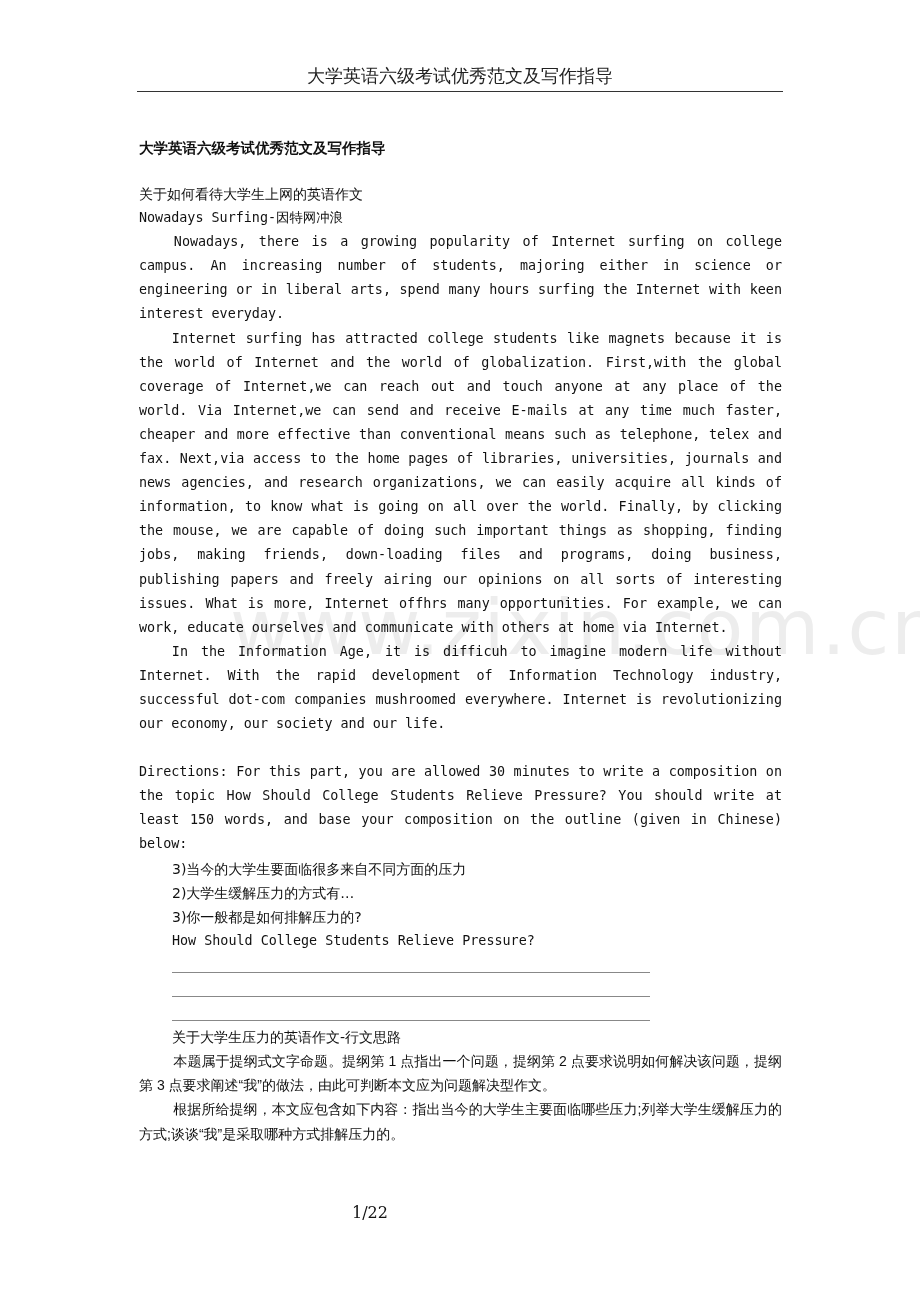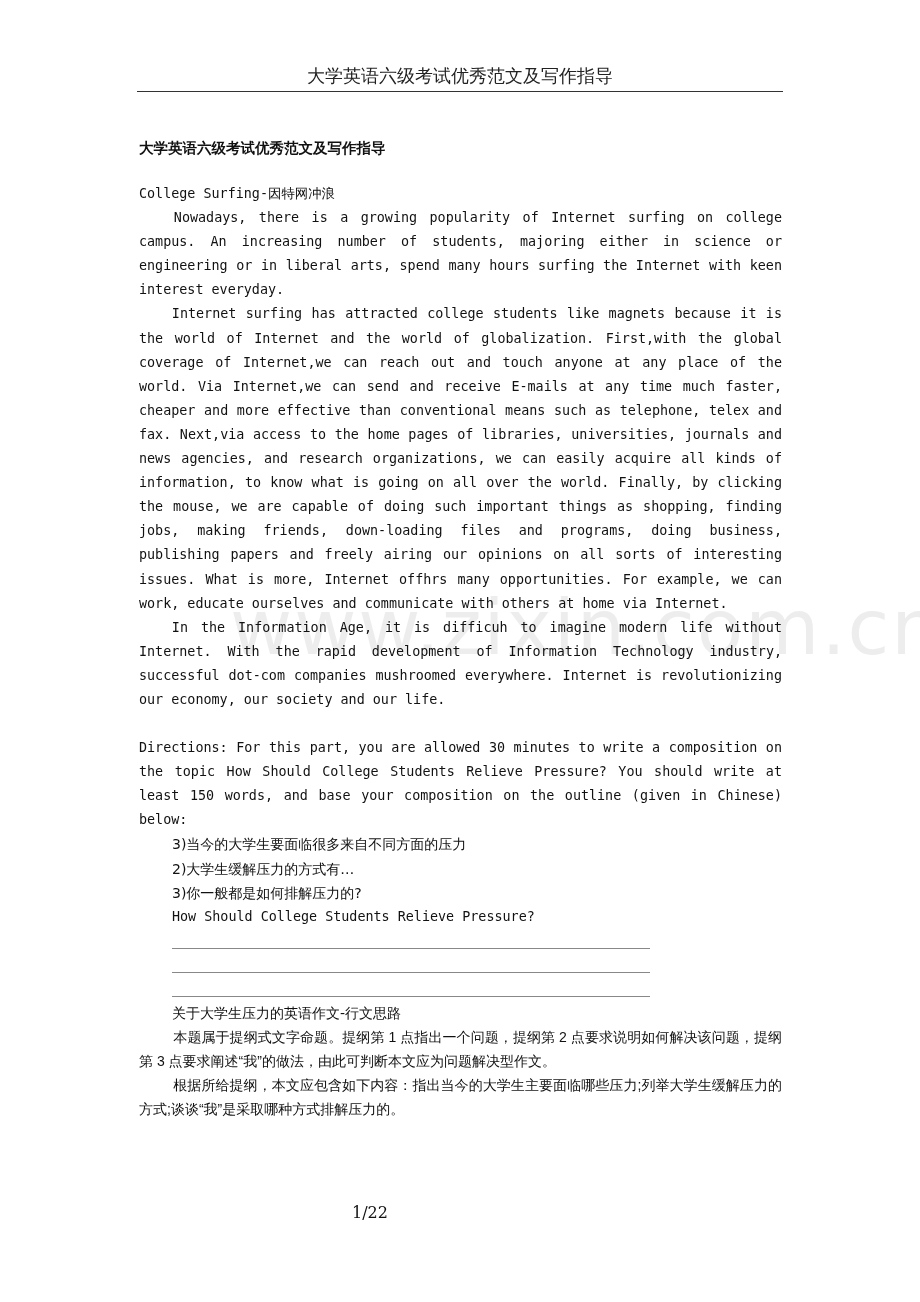--- a/index.html
+++ b/index.html
@@ -112,21 +112,22 @@
 
 <div class="page-header">大学英语六级考试优秀范文及写作指导</div>
 <div class="header-rule"></div>
 
 <div class="watermark">www.zixin.com.cn</div>
 
 <div class="content">
   <div class="doc-title">大学英语六级考试优秀范文及写作指导</div>
 
   <section>
-    <p>College Surfing-因特网冲浪</p>
+    <p class="cn">关于如何看待大学生上网的英语作文</p>
+    <p>Nowadays Surfing-因特网冲浪</p>
     <p class="indent">Nowadays, there is a growing popularity of Internet surfing on college campus. An increasing number of students, majoring either in science or engineering or in liberal arts, spend many hours surfing the Internet with keen interest everyday.</p>
     <p class="indent-small">Internet surfing has attracted college students like magnets because it is the world of Internet and the world of globalization. First,with the global coverage of Internet,we can reach out and touch anyone at any place of the world. Via Internet,we can send and receive E-mails at any time much faster, cheaper and more effective than conventional means such as telephone, telex and fax. Next,via access to the home pages of libraries, universities, journals and news agencies, and research organizations, we can easily acquire all kinds of information, to know what is going on all over the world. Finally, by clicking the mouse, we are capable of doing such important things as shopping, finding jobs, making friends, down-loading files and programs, doing business, publishing papers and freely airing our opinions on all sorts of interesting issues. What is more, Internet offhrs many opportunities. For example, we can work, educate ourselves and communicate with others at home via Internet.</p>
     <p class="indent-small">In the Information Age, it is difficuh to imagine modern life without Internet. With the rapid development of Information Technology industry, successful dot-com companies mushroomed everywhere. Internet is revolutionizing our economy, our society and our life.</p>
   </section>
 
   <div class="gap"></div>
 
   <section>
     <p>Directions: For this part, you are allowed 30 minutes to write a composition on the topic How Should College Students Relieve Pressure? You should write at least 150 words, and base your composition on the outline (given in Chinese) below:</p>
     <p class="outline-item cn">3)当今的大学生要面临很多来自不同方面的压力</p>

